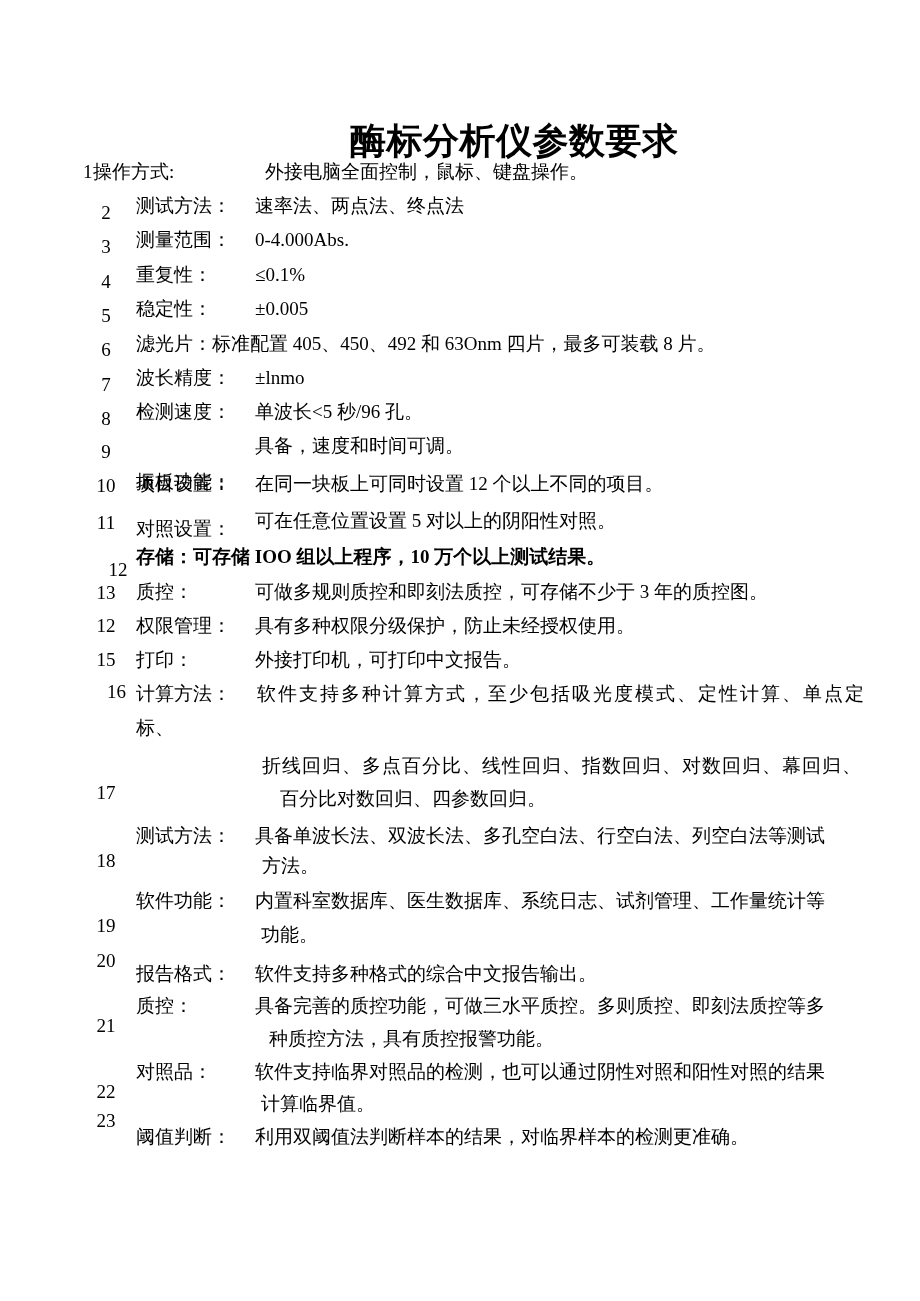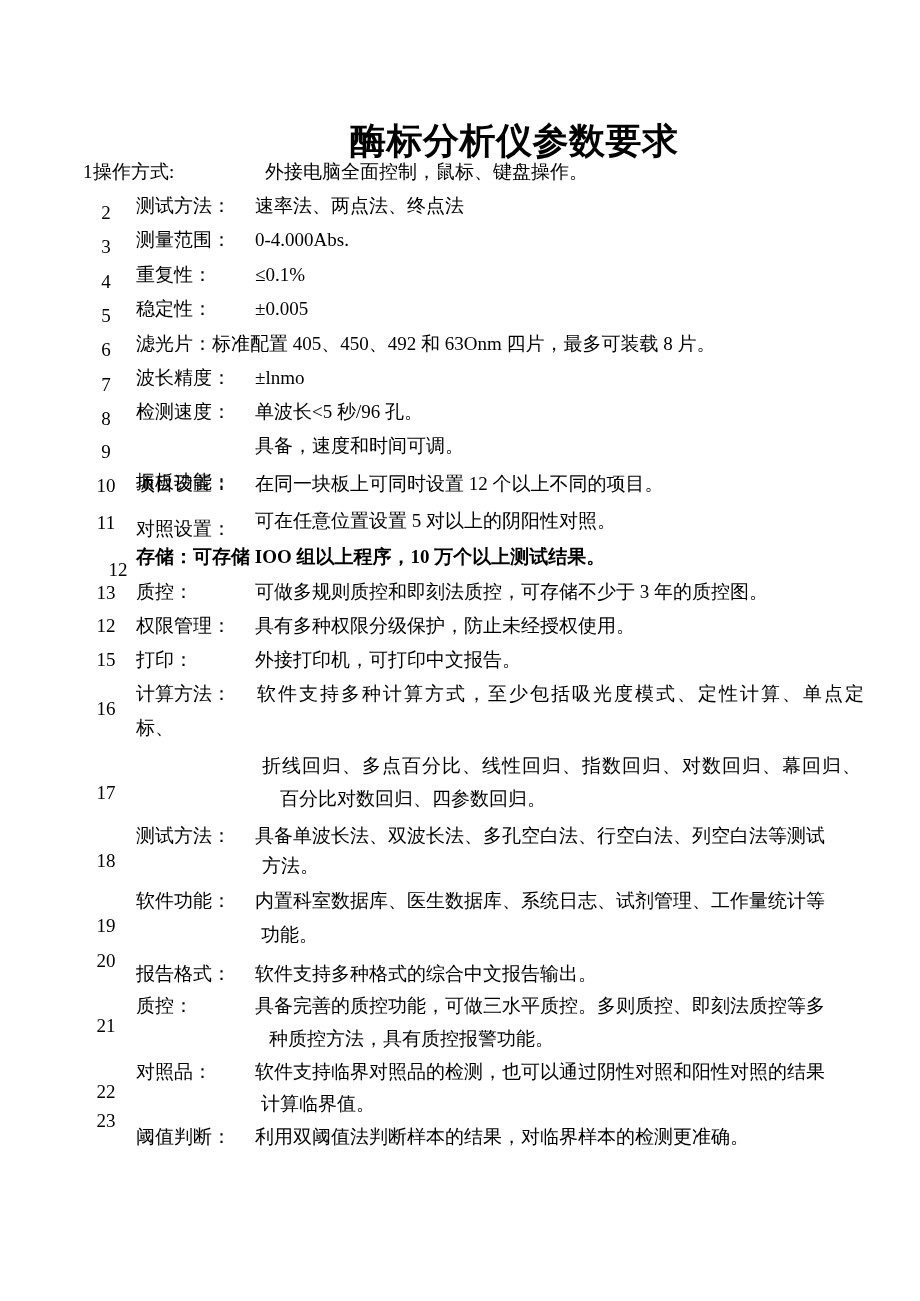--- a/index.html
+++ b/index.html
@@ -107,21 +107,21 @@
         <div class="txt num" style="left: 86px; top: 615px;">12</div>
         <div class="txt " style="left: 136px; top: 615px;">权限管理：</div>
         <div class="txt " style="left: 255px; top: 615px;">具有多种权限分级保护，防止未经授权使用。</div>
       </div>
       <div>
         <div class="txt num" style="left: 86px; top: 649px;">15</div>
         <div class="txt " style="left: 136px; top: 649px;">打印：</div>
         <div class="txt " style="left: 255px; top: 649px;">外接打印机，可打印中文报告。</div>
       </div>
       <div>
-        <div class="txt num" style="left: 86px; top: 698px;">16</div>
+        <div class="txt num" style="left: 86px; top: 681px; text-align: right;">16</div>
         <div class="txt " style="left: 136px; top: 683px;">计算方法：</div>
         <div class="txt " style="left: 257px; top: 683px; letter-spacing: 2px;">软件支持多种计算方式，至少包括吸光度模式、定性计算、单点定</div>
         <div class="txt " style="left: 136px; top: 717px;">标、</div>
       </div>
       <div>
         <div class="txt num" style="left: 86px; top: 782px;">17</div>
         <div class="txt " style="left: 262px; top: 755px; letter-spacing: 1px;">折线回归、多点百分比、线性回归、指数回归、对数回归、幕回归、</div>
         <div class="txt " style="left: 262px; top: 788px; margin-left: 18px;">百分比对数回归、四参数回归。</div>
       </div>
       <div>

